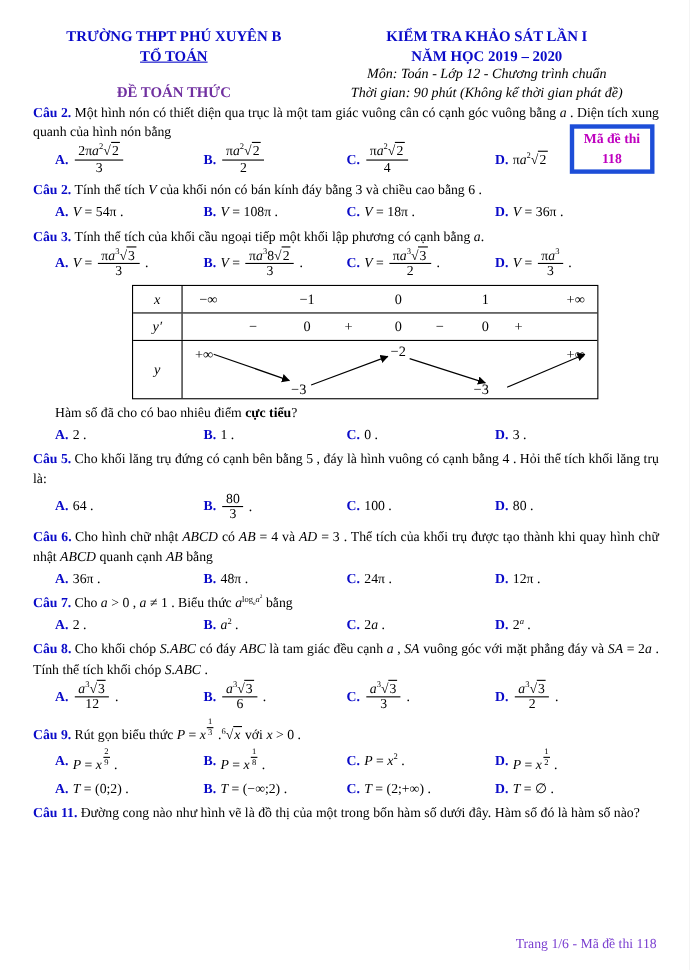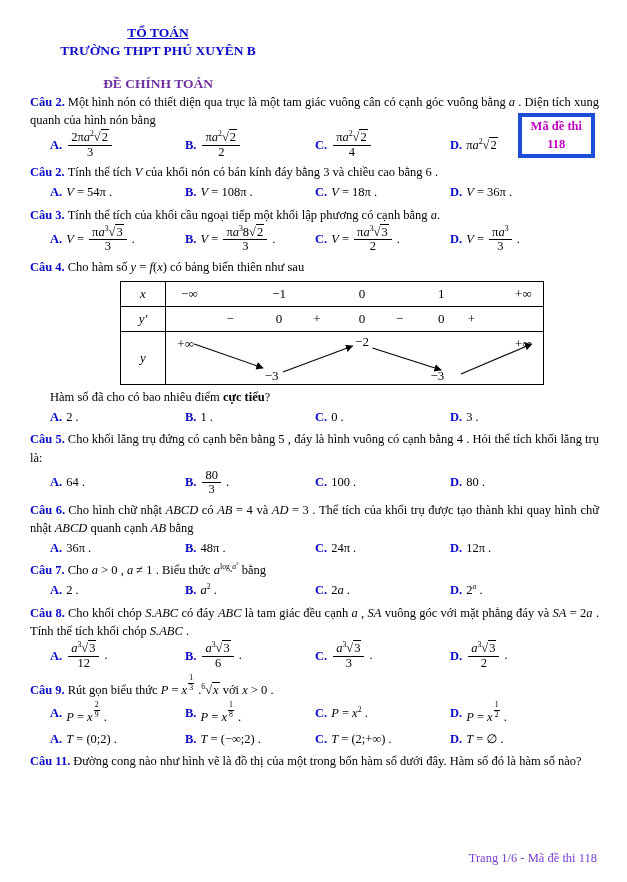--- a/index.html
+++ b/index.html
@@ -58,23 +58,29 @@
   .footer{position:absolute;right:30px;bottom:16px;color:var(--violet);font-size:12.5px;}
 </style>
 </head>
 <body>
 
 <div class="page">
   <div class="content">
 
     <div class="hdr">
       <div class="hdr-left">
+        <div class="blue bold h13">TRƯỜNG THPT PHÚ XUYÊN B</div>
         <div class="blue bold h13 underline">TỔ TOÁN</div>
-        <div class="blue bold h13">TRƯỜNG THPT PHÚ XUYÊN B</div>
-        <div class="purple bold h13 official">ĐỀ CHÍNH TOÁN</div>
+        <div class="purple bold h13 official">ĐỀ TOÁN THỨC</div>
+      </div>
+      <div class="hdr-right">
+        <div class="blue bold h13">KIỂM TRA KHẢO SÁT LẦN I</div>
+        <div class="blue bold h13">NĂM HỌC 2019 – 2020</div>
+        <div class="italic h12">Môn: Toán - Lớp 12 - Chương trình chuẩn</div>
+        <div class="italic h12">Thời gian: 90 phút (Không kể thời gian phát đề)</div>
       </div>
     </div>
 
     <div class="code-box">
       <div>Mã đề thi</div>
       <div>118</div>
     </div>
 
 
     <div class="question">
@@ -137,21 +143,20 @@
             <span><i>V</i> = <span class="frac"><span class="num">π<i>a</i><sup>3</sup><span class="sqrt"><span class="rsign">√</span><span class="rad">3</span></span></span><span class="den">2</span></span> .</span>
           </div>
         <div class="opt">
             <b class="olet">D.</b>
             <span><i>V</i> = <span class="frac"><span class="num">π<i>a</i><sup>3</sup></span><span class="den">3</span></span> .</span>
           </div>
       </div>
     </div>
 
     <div class="question">
-      <p class="qtext"><b class="qnum">Câu 4.</b><span>Cho hàm số <i>y</i> = <i>f</i>(<i>x</i>) có bảng biến thiên như sau</span></p>
 
       <div class="bbt">
         <div class="bbt-row r1">
           <div class="bbt-hdr">x</div>
           <div class="bbt-vals">
             <span class="tv" style="left:4%">−∞</span>
             <span class="tv c" style="left:30%">−1</span>
             <span class="tv c" style="left:52%">0</span>
             <span class="tv c" style="left:73%">1</span>
             <span class="tv" style="right:3%;left:auto">+∞</span>

